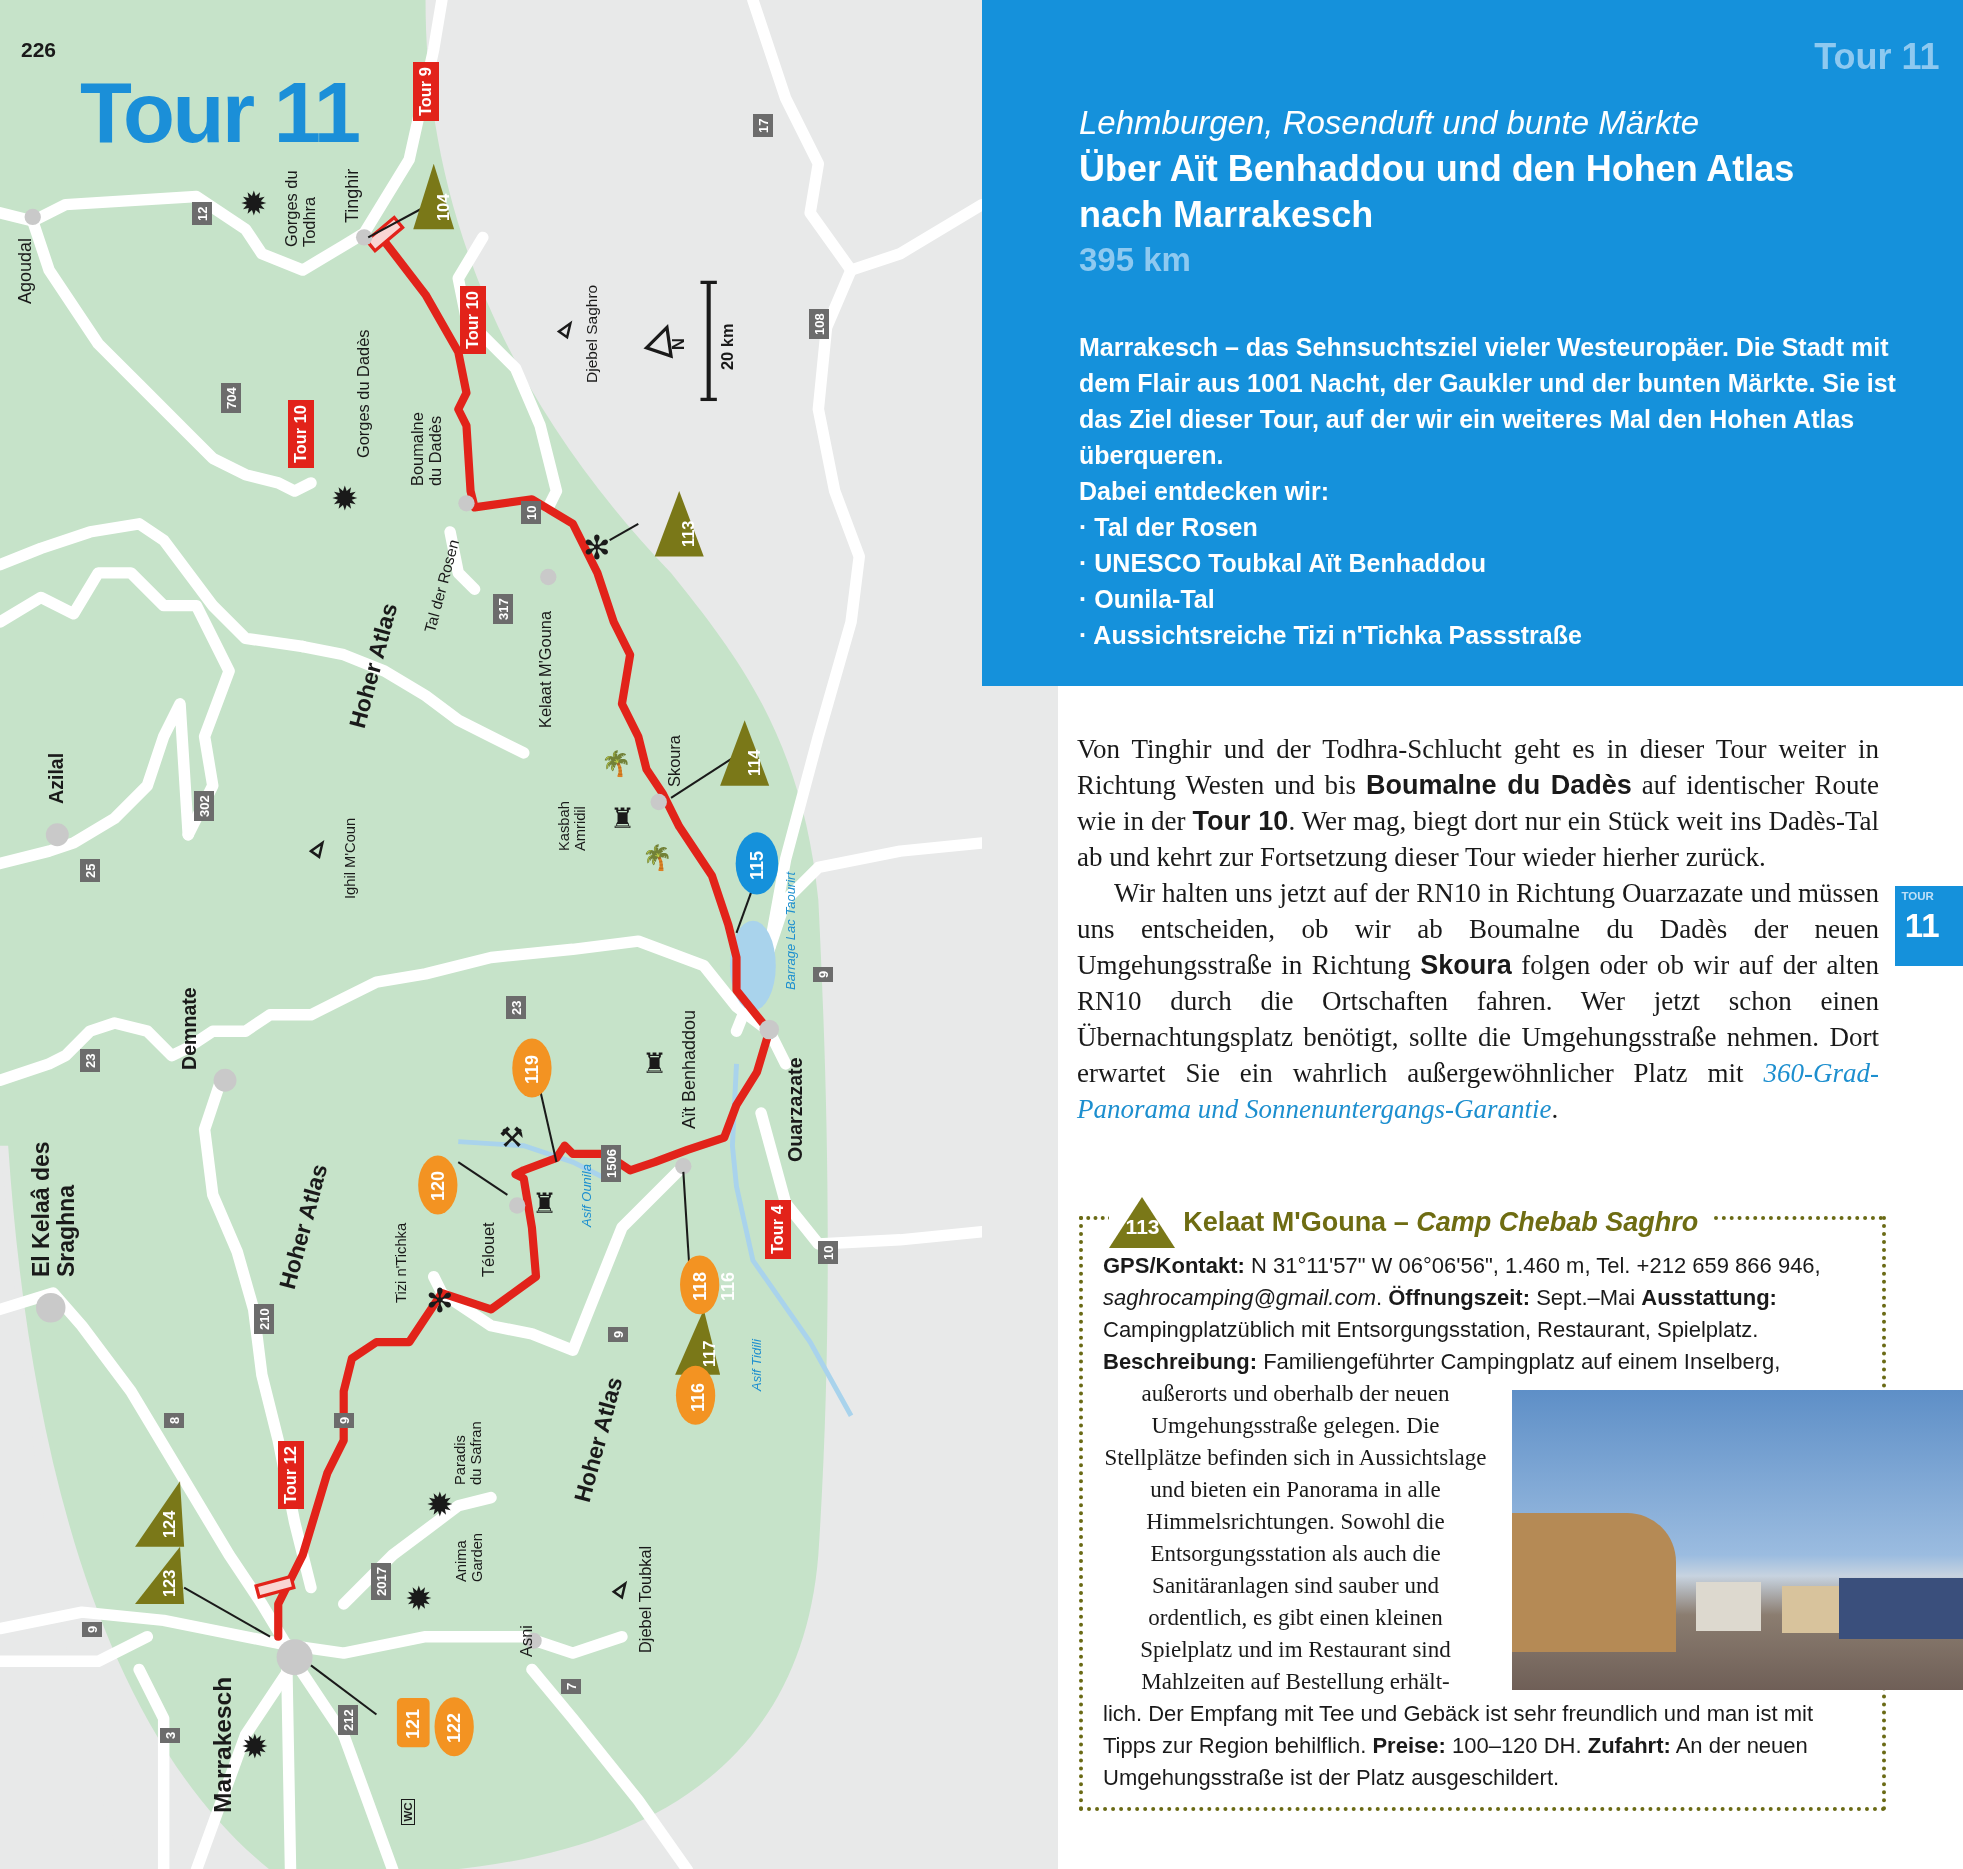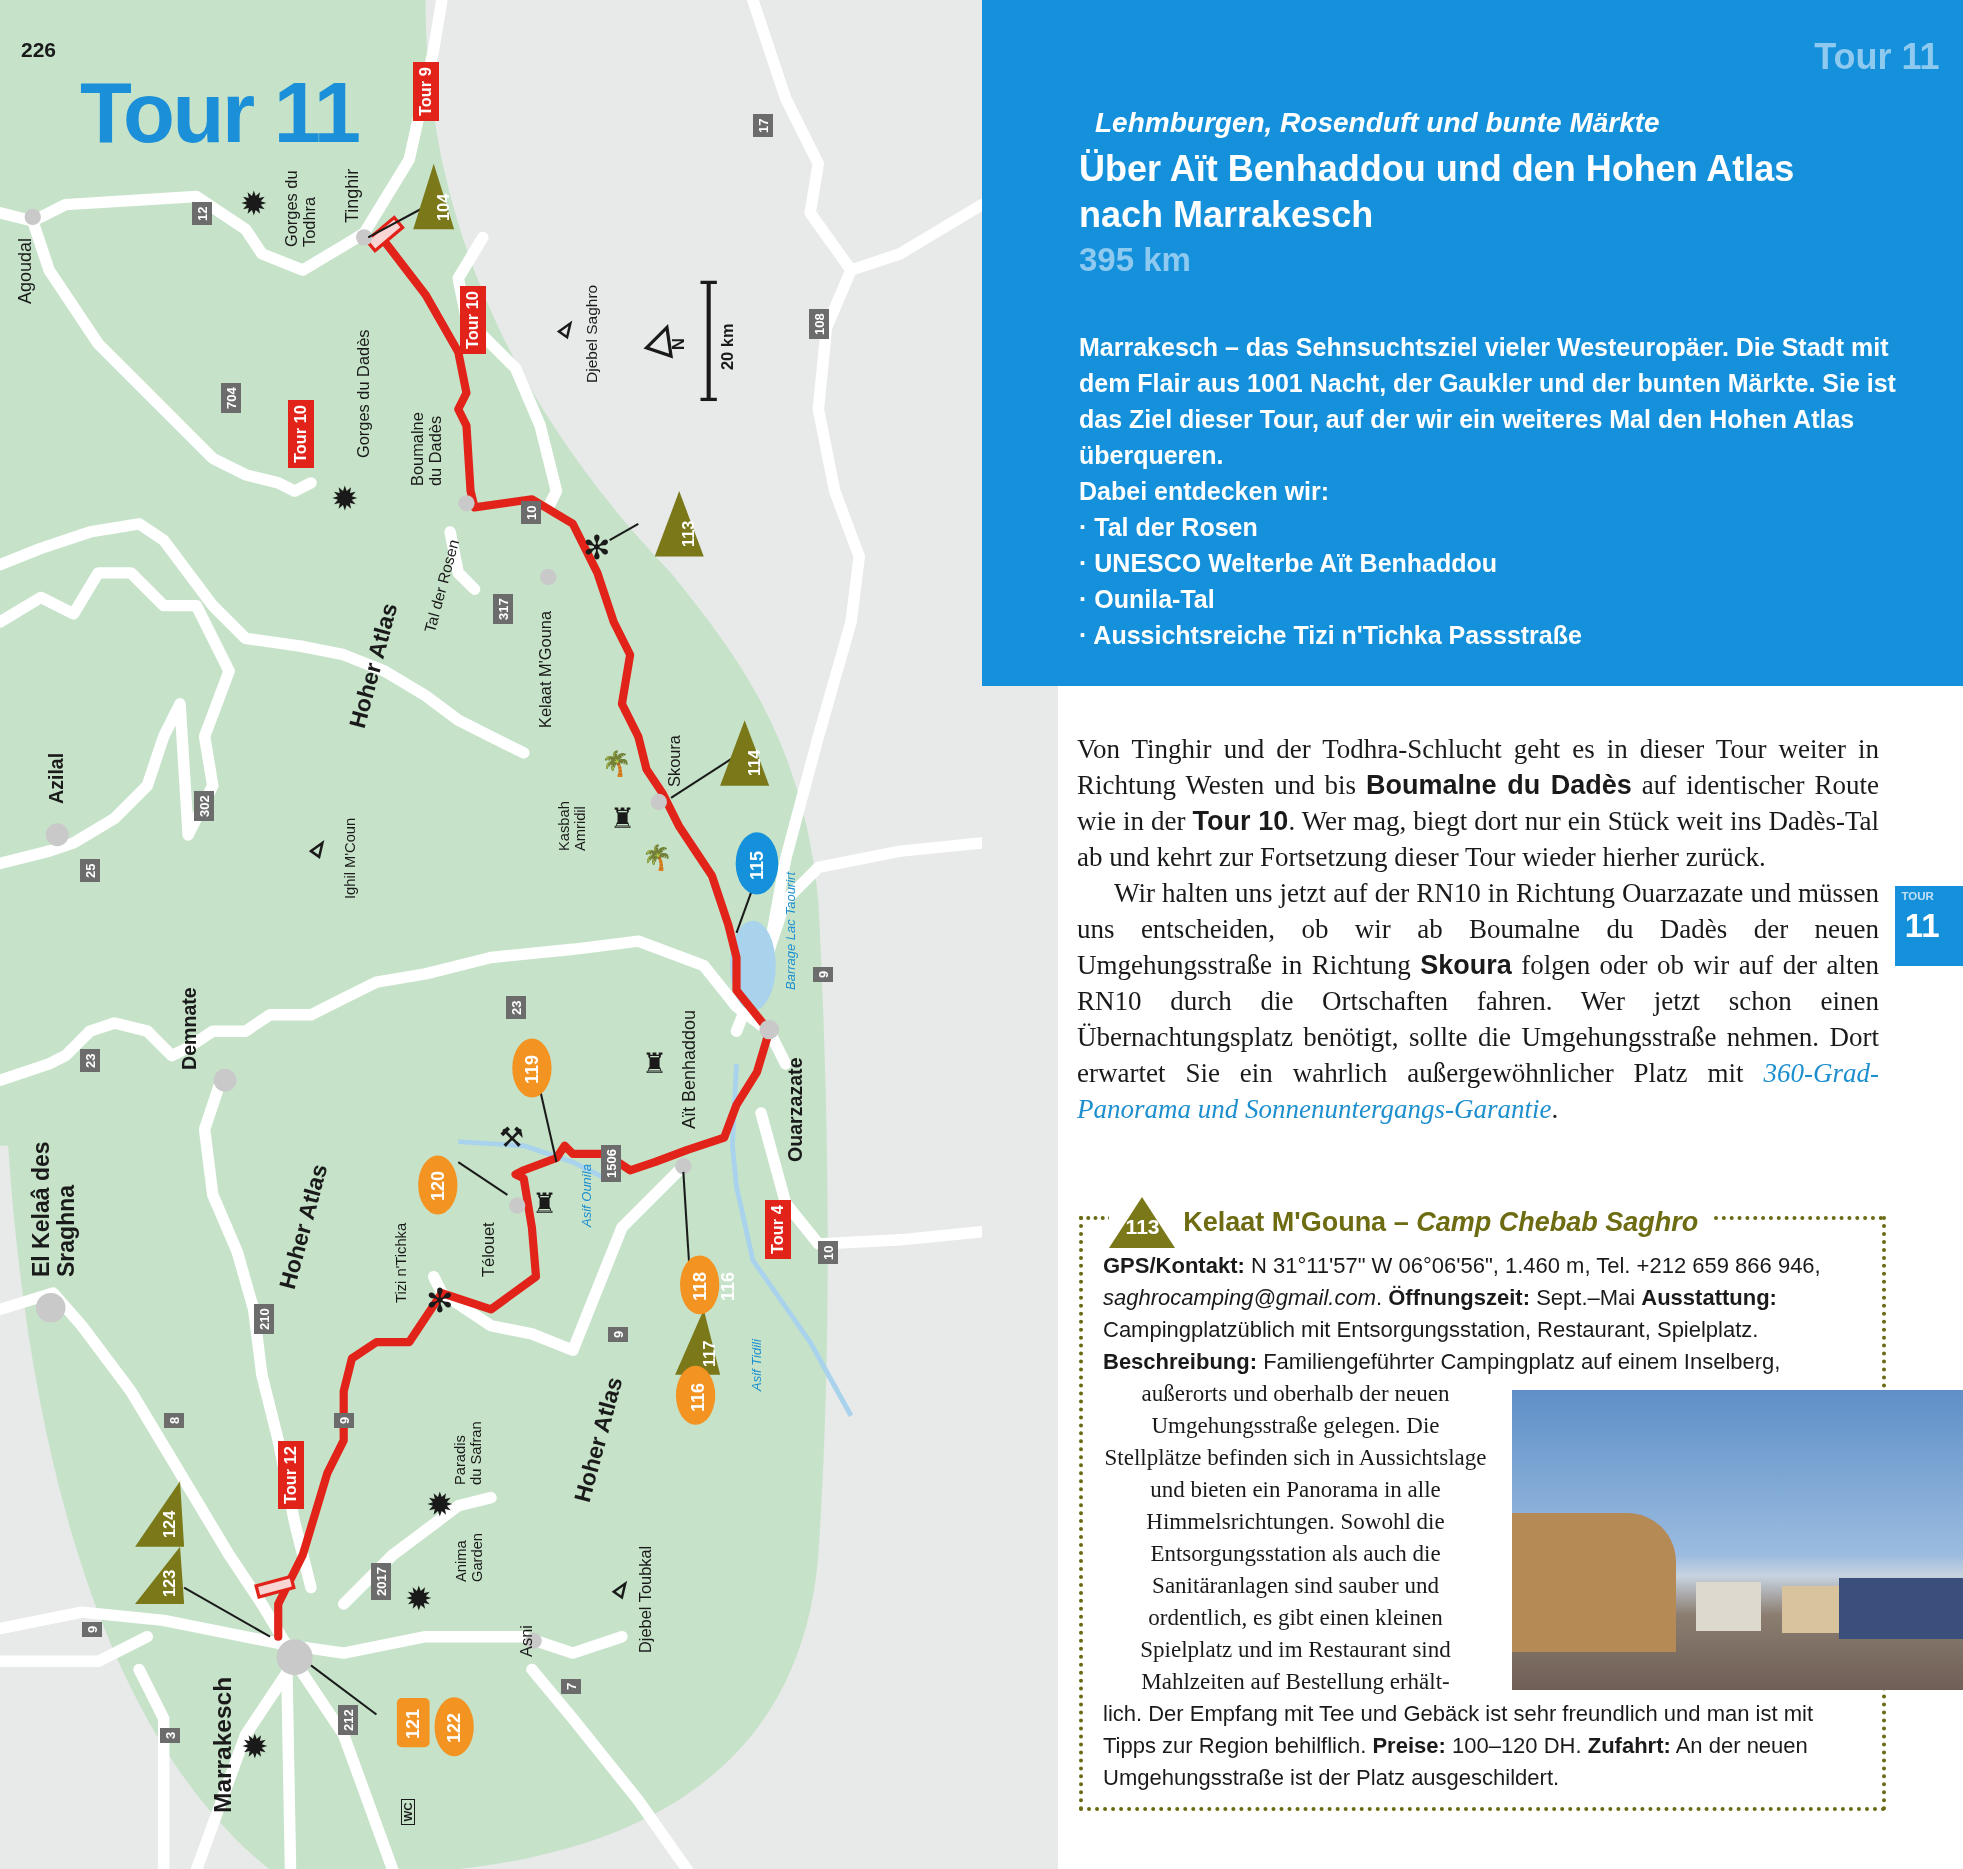--- a/index.html
+++ b/index.html
@@ -8,21 +8,21 @@
   .map svg{position:absolute;left:0;top:0;}
   .lbl{position:absolute;font-family:"Liberation Sans",sans-serif;color:#1a1a1a;white-space:nowrap;transform-origin:left top;}
   .rot{transform:rotate(-90deg);}
   .page-num{position:absolute;left:21px;top:38px;font-size:21px;font-weight:bold;color:#1a1a1a;}
   .map-title{position:absolute;left:80px;top:64px;font-size:85px;font-weight:bold;color:#1b8fd8;letter-spacing:-2.5px;}
   .tourtag{position:absolute;background:#e2231a;color:#fff;font-weight:bold;font-size:16.4px;padding:3.3px 4.9px;transform:rotate(-90deg);transform-origin:left top;white-space:nowrap;}
   .road{position:absolute;background:#6c6c6c;color:#fff;font-size:13px;font-weight:bold;padding:2.5px 4.1px;transform:rotate(-90deg);transform-origin:left top;}
   .blue-box{position:absolute;left:982px;top:0;width:982px;height:686px;background:#1591db;}
   .tour-corner{position:absolute;right:24.5px;top:36px;font-size:36px;font-weight:bold;color:#8ec9f0;}
   .headline{position:absolute;left:97px;top:100px;width:818px;color:#fff;}
-  .headline .h1{font-size:28px;font-style:italic;font-weight:bold;line-height:46px;margin-left:16px;}
+  .headline .h1{font-size:33px;font-style:italic;font-weight:normal;line-height:46px;}
   .headline .h2{font-size:36px;font-weight:bold;line-height:46px;}
   .headline .km{font-size:33px;font-weight:bold;color:#8ec9f0;line-height:43px;}
   .intro{position:absolute;left:97px;top:329px;width:835px;color:#fff;font-size:25px;font-weight:bold;line-height:36px;}
   .intro ul{list-style:none;margin:0;padding:0;}
   .intro li::before{content:"· ";}
   .body-text{position:absolute;left:1077px;top:731px;width:802px;font-family:"Liberation Serif",serif;font-size:27px;line-height:36px;color:#1a1a1a;text-align:justify;}
   .body-text b{font-family:"Liberation Sans",sans-serif;}
   .body-text .hl{color:#1d8fcf;font-style:italic;}
   .side-tab{position:absolute;left:1895px;top:886px;width:69px;height:80px;background:#1591db;color:#fff;}
   .side-tab .s1{position:absolute;left:6.5px;top:4px;font-size:11.5px;font-weight:bold;color:#bfe0f7;}
@@ -255,21 +255,21 @@
     <div class="h1">Lehmburgen, Rosenduft und bunte Märkte</div>
     <div class="h2">Über Aït Benhaddou und den Hohen Atlas</div>
     <div class="h2">nach Marrakesch</div>
     <div class="km">395 km</div>
   </div>
   <div class="intro">
     <div>Marrakesch – das Sehnsuchtsziel vieler Westeuropäer. Die Stadt mit dem Flair aus 1001 Nacht, der Gaukler und der bunten Märkte. Sie ist das Ziel dieser Tour, auf der wir ein weiteres Mal den Hohen Atlas überqueren.</div>
     <div>Dabei entdecken wir:</div>
     <ul>
       <li>Tal der Rosen</li>
-      <li>UNESCO Welterbe Aït Benhaddou</li>
+      <li>UNESCO Toubkal Aït Benhaddou</li>
       <li>Ounila-Tal</li>
       <li>Aussichtsreiche Tizi n'Tichka Passstraße</li>
     </ul>
   </div>
 </div>
 
 <div class="body-text">
   <div><span>Von Tinghir und der Todhra-Schlucht geht es in dieser Tour weiter in Richtung Westen und bis </span><b>Boumalne du Dadès</b><span> auf identischer Route wie in der </span><b>Tour 10</b><span>. Wer mag, biegt dort nur ein Stück weit ins Dadès-Tal ab und kehrt zur Fortsetzung dieser Tour wieder hierher zurück.</span></div>
   <div style="text-indent:37px;"><span>Wir halten uns jetzt auf der RN10 in Richtung Ouarzazate und müssen uns entscheiden, ob wir ab Boumalne du Dadès der neuen Umgehungsstraße in Richtung </span><b>Skoura</b><span> folgen oder ob wir auf der alten RN10 durch die Ortschaften fahren. Wer jetzt schon einen Übernachtungsplatz benötigt, sollte die Umgehungsstraße nehmen. Dort erwartet Sie ein wahrlich außergewöhnlicher Platz mit </span><span class="hl">360-Grad-Panorama und Sonnenuntergangs-Garantie</span><span>.</span></div>
 </div>

